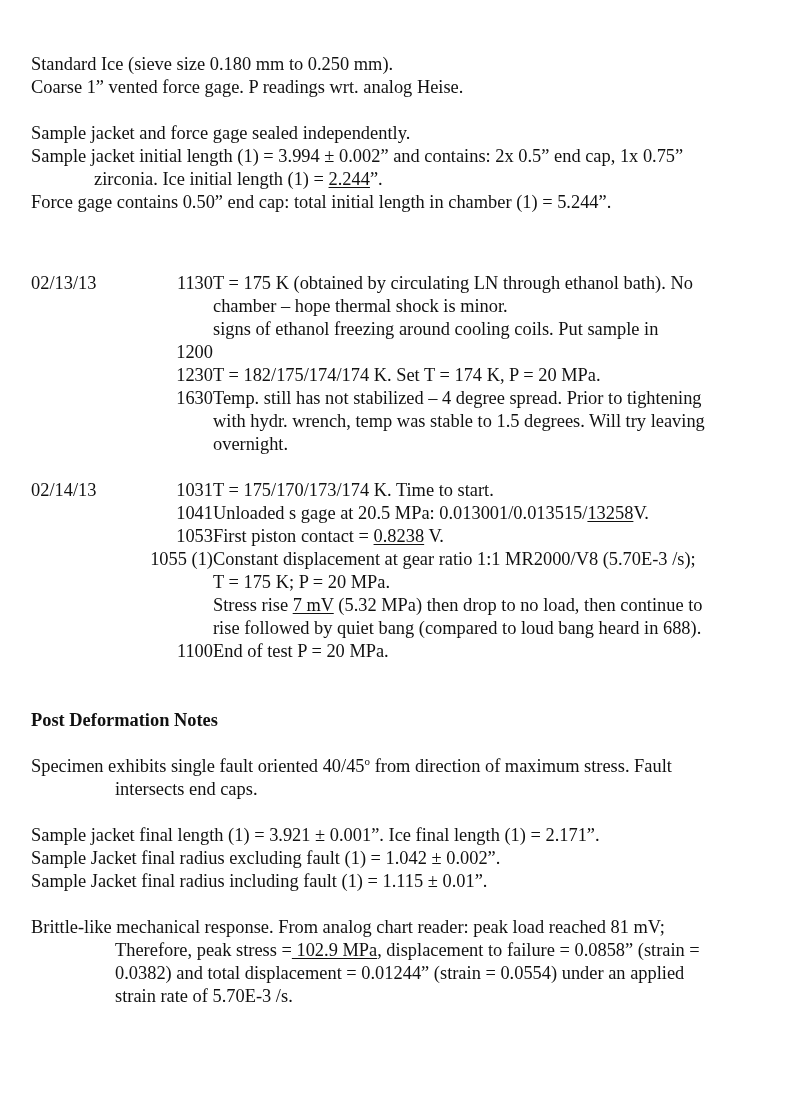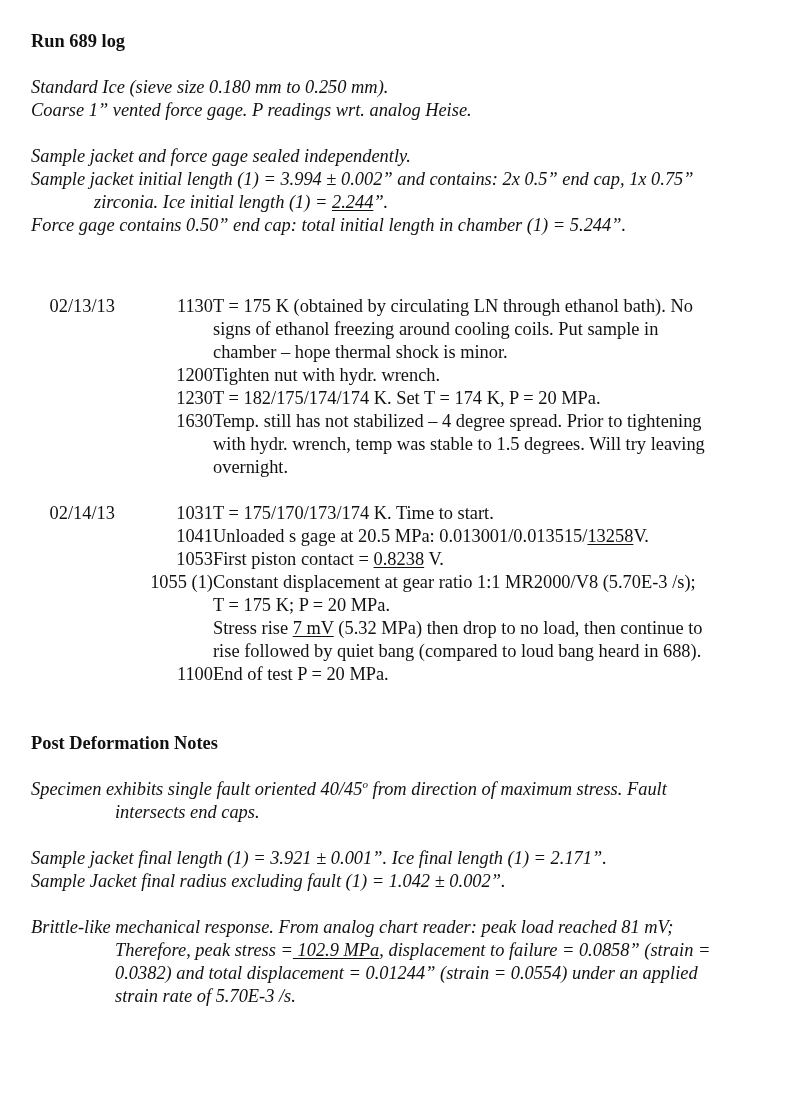--- a/index.html
+++ b/index.html
@@ -4,68 +4,64 @@
 <style>
   html, body { margin: 0; padding: 0; background: #ffffff; }
   body {
     width: 800px; height: 1117px; overflow: hidden;
     font-family: "Liberation Serif", "DejaVu Serif", serif;
     font-size: 18.4px; line-height: 23px; color: #111111;
     position: relative;
   }
   .page { position: absolute; left: 31px; top: 30px; width: 740px; }
   .title { font-weight: bold; margin: 0; }
-  .para { margin: 0; font-style: italic; }
+  .para { margin: 0; }
   .gap-s { height: 23px; }
   .gap-m { height: 46px; }
   .hang { padding-left: 63px; }
   .u { text-decoration: underline; text-decoration-thickness: 1px; text-underline-offset: 2px; text-align: right; }
   .log-block { position: relative; }
   .log-row { display: flex; }
-  .log-date { width: 84px; flex: none; text-align: right; }
+  .log-date { width: 84px; flex: none; }
   .log-time { width: 98px; flex: none; text-align: right; }
   .log-text { flex: 1; }
   .post-hang { padding-left: 84px; }
   sup { font-size: 11px; vertical-align: 7px; line-height: 0; }
 </style>
 </head>
 <body>
 
 <div class="page">
 
-  <p class="title">Run 689 log</p>
   <div class="gap-s"></div>
 
   <p class="para">Standard Ice (sieve size 0.180 mm to 0.250 mm).</p>
   <p class="para">Coarse 1” vented force gage. P readings wrt. analog Heise.</p>
   <div class="gap-s"></div>
 
   <p class="para">Sample jacket and force gage sealed independently.</p>
   <p class="para">Sample jacket initial length (1) = 3.994 ± 0.002” and contains: 2x 0.5” end cap, 1x 0.75”</p>
   <p class="para hang"><span>zirconia. Ice initial length (1) = </span><span class="u">2.244</span><span>”.</span></p>
   <p class="para">Force gage contains 0.50” end cap: total initial length in chamber (1) = 5.244”.</p>
   <div class="gap-m"></div>
   <div class="gap-s" style="height:12px"></div>
 
   <div class="log-block">
     <div class="log-row">
       <div class="log-date">02/13/13</div>
       <div class="log-time">1130</div>
       <div class="log-text">
         <div>T = 175 K (obtained by circulating LN through ethanol bath). No</div>
+        <div>chamber – hope thermal shock is minor.</div>
         <div>signs of ethanol freezing around cooling coils. Put sample in</div>
-        <div>chamber – hope thermal shock is minor.</div>
       </div>
     </div>
     <div class="log-row">
       <div class="log-date"></div>
       <div class="log-time">1200</div>
-      <div class="log-text">
-        <div>Tighten nut with hydr. wrench.</div>
-      </div>
     </div>
     <div class="log-row">
       <div class="log-date"></div>
       <div class="log-time">1230</div>
       <div class="log-text">
         <div>T = 182/175/174/174 K.  Set T = 174 K, P = 20 MPa.</div>
       </div>
     </div>
     <div class="log-row">
       <div class="log-date"></div>
@@ -115,19 +111,20 @@
 
   <p class="title">Post Deformation Notes</p>
   <div class="gap-s"></div>
 
   <p class="para"><span>Specimen exhibits single fault oriented 40/45</span><sup>o</sup><span> from direction of maximum stress. Fault</span></p>
   <p class="para post-hang">intersects end caps.</p>
   <div class="gap-s"></div>
 
   <p class="para">Sample jacket final length (1) = 3.921 ± 0.001”. Ice final length (1) = 2.171”.</p>
   <p class="para">Sample Jacket final radius excluding fault (1) = 1.042 ± 0.002”.</p>
+  <p class="para">Sample Jacket final radius including fault (1) = 1.115 ± 0.01”.</p>
   <div class="gap-s"></div>
 
   <p class="para">Brittle-like mechanical response. From analog chart reader: peak load reached 81 mV;</p>
   <p class="para post-hang"><span>Therefore, peak stress =</span><span class="u"> 102.9 MPa</span><span>, displacement to failure = 0.0858” (strain =</span></p>
   <p class="para post-hang">0.0382) and total displacement = 0.01244” (strain = 0.0554) under an applied</p>
   <p class="para post-hang">strain rate of 5.70E-3 /s.</p>
 </div>
 
 </body></html>

